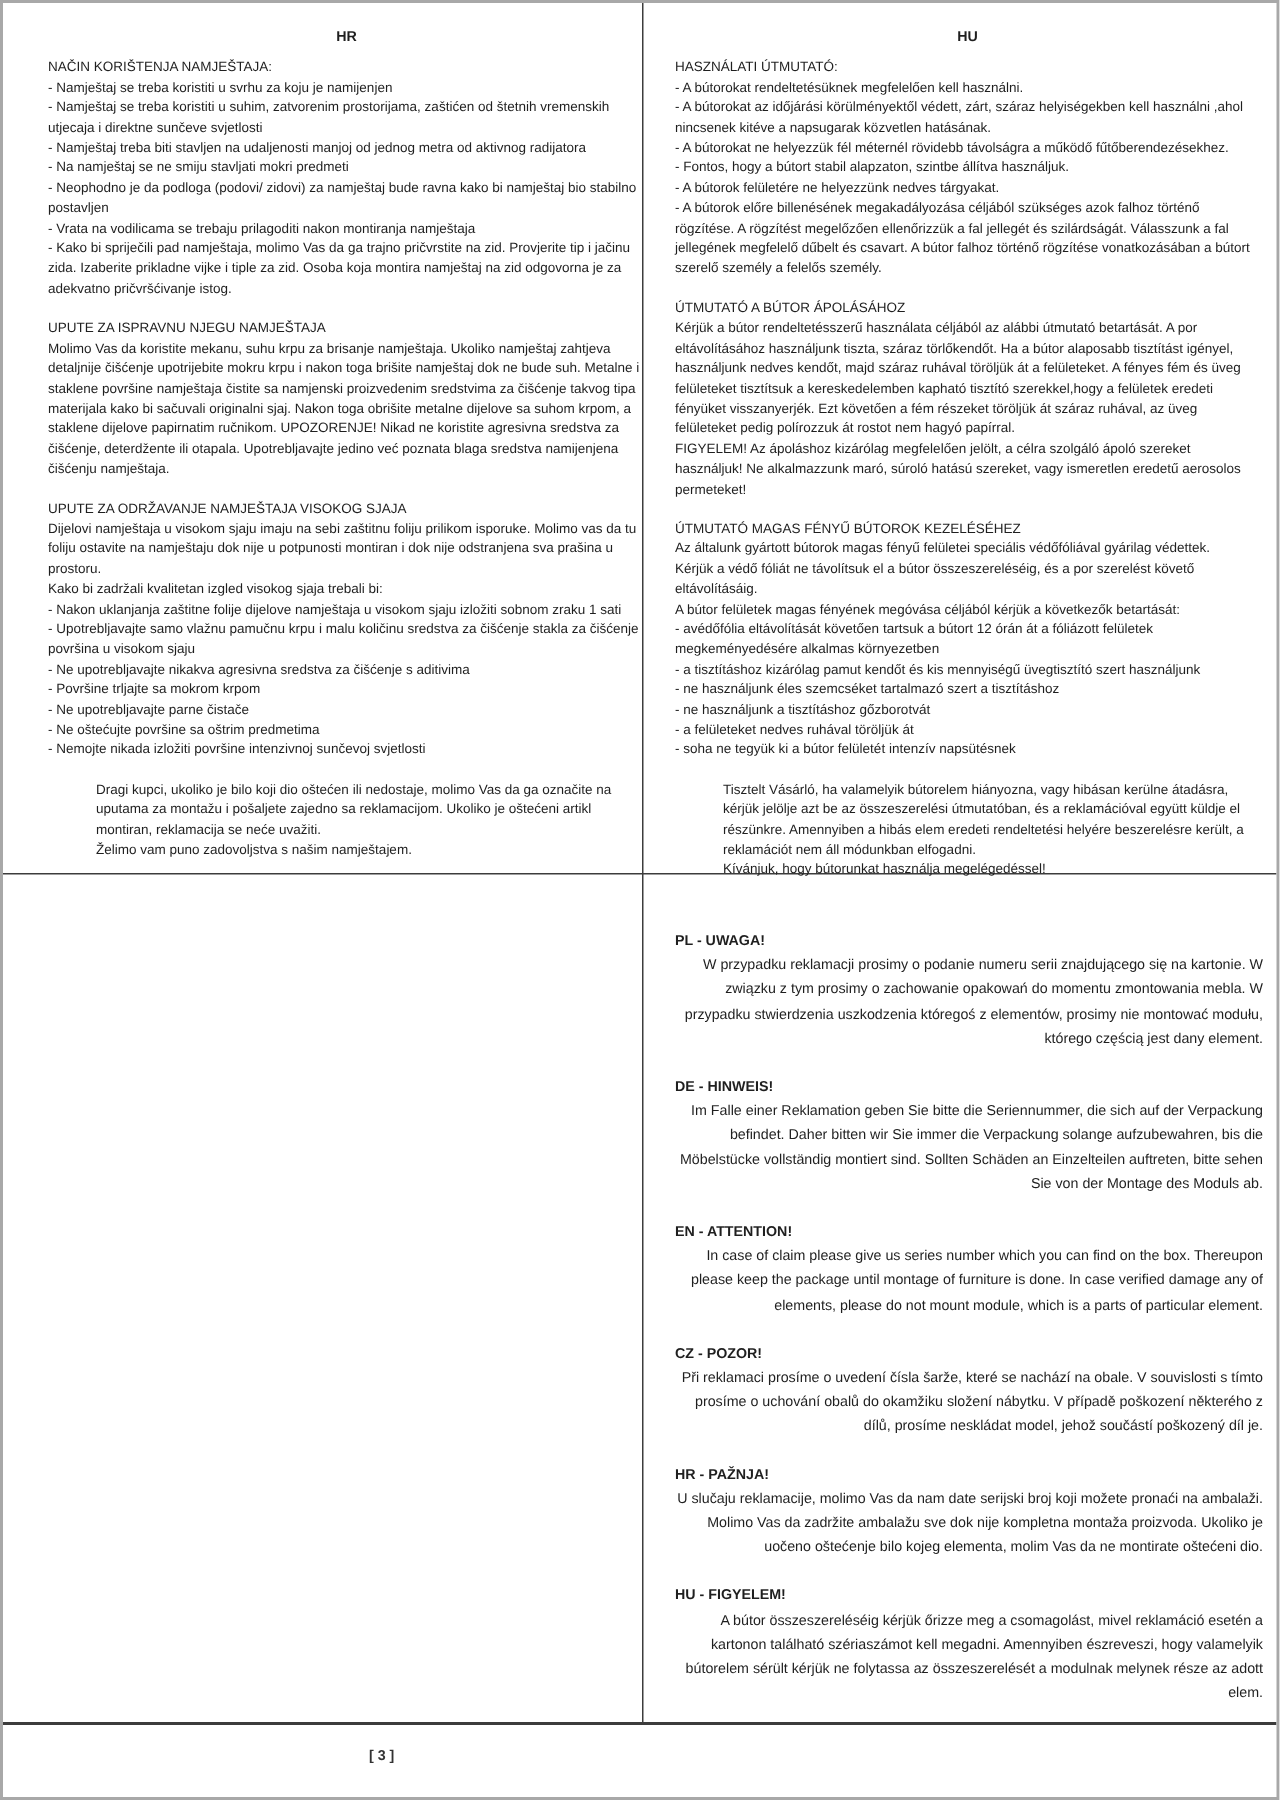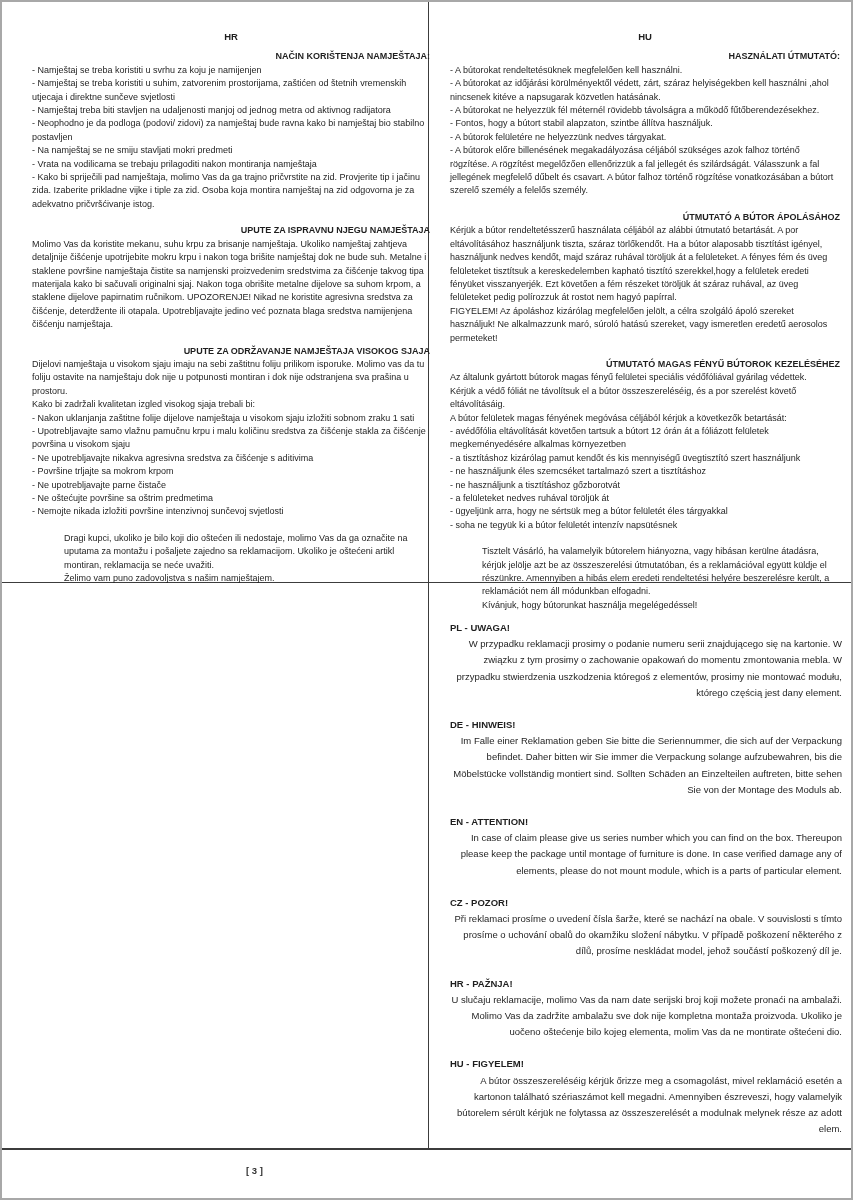--- a/index.html
+++ b/index.html
@@ -5,27 +5,27 @@
   html, body { margin:0; padding:0; background:#e8e8e8; }
   .page {
     position:relative; width:853px; height:1200px; background:#ffffff;
     border:2px solid #a8a8a8; box-sizing:border-box; overflow:hidden;
     font-family:"Liberation Sans", sans-serif; color:#1f1f1f;
   }
   .v-divider { position:absolute; left:426px; top:0; width:1px; height:1147px; background:#3c3c3c; }
   .h-divider-mid { position:absolute; left:0; top:580px; width:100%; height:1px; background:#3c3c3c; }
   .h-divider-bottom { position:absolute; left:0; top:1146px; width:100%; height:2px; background:#3c3c3c; }
 
-  .col { position:absolute; top:28px; font-size:9px; line-height:13.4px; }
+  .col { position:absolute; top:16px; font-size:9px; line-height:13.4px; }
   .col-left  { left:30px;  width:398px; }
   .col-right { left:448px; width:390px; }
   .lang-header { text-align:center; font-weight:bold; font-size:9.5px; margin:0 0 7px 0; }
   .sec { margin:0 0 13px 0; }
   .sec:last-child { margin-bottom:0;margin-left:32px; }
-  .sec-title { font-weight:bold; margin:0;text-align:right; }
+  .sec-title { font-weight:normal; margin:0; }
   .sec p { margin:0; }
 
   .notices { position:absolute; left:448px; top:618px; width:392px; font-size:9.5px; line-height:16.2px; }
   .notice { margin:0 0 16px 0; }
   .notice-title { font-weight:bold; margin:0; }
   .notice-body { margin:0;text-align:right; }
 
   .page-footer { position:absolute; left:244px; top:1153px; font-weight:bold; font-size:9.5px; color:#333; }
 </style>
 </head>
@@ -37,22 +37,22 @@
   <div class="h-divider-bottom"></div>
 
   <div class="col col-left">
     <p class="lang-header">HR</p>
     <div>
         <div class="sec">
           <p class="sec-title">NAČIN KORIŠTENJA NAMJEŠTAJA:</p>
           <p>- Namještaj se treba koristiti u svrhu za koju je namijenjen</p>
           <p>- Namještaj se treba koristiti u suhim, zatvorenim prostorijama, zaštićen od štetnih vremenskih utjecaja i direktne sunčeve svjetlosti</p>
           <p>- Namještaj treba biti stavljen na udaljenosti manjoj od jednog metra od aktivnog radijatora</p>
+          <p>- Na namještaj se ne smiju stavljati mokri predmeti</p>
           <p>- Neophodno je da podloga (podovi/ zidovi) za namještaj bude ravna kako bi namještaj bio stabilno postavljen</p>
-          <p>- Na namještaj se ne smiju stavljati mokri predmeti</p>
           <p>- Vrata na vodilicama se trebaju prilagoditi nakon montiranja namještaja</p>
           <p>- Kako bi spriječili pad namještaja, molimo Vas da ga trajno pričvrstite na zid. Provjerite tip i jačinu zida. Izaberite prikladne vijke i tiple za zid. Osoba koja montira namještaj na zid odgovorna je za adekvatno pričvršćivanje istog.</p>
         </div>
         <div class="sec">
           <p class="sec-title">UPUTE ZA ISPRAVNU NJEGU NAMJEŠTAJA</p>
           <p>Molimo Vas da koristite mekanu, suhu krpu za brisanje namještaja. Ukoliko namještaj zahtjeva detaljnije čišćenje upotrijebite mokru krpu i nakon toga brišite namještaj dok ne bude suh. Metalne i staklene površine namještaja čistite sa namjenski proizvedenim sredstvima za čišćenje takvog tipa materijala kako bi sačuvali originalni sjaj. Nakon toga obrišite metalne dijelove sa suhom krpom, a staklene dijelove papirnatim ručnikom. UPOZORENJE! Nikad ne koristite agresivna sredstva za čišćenje, deterdžente ili otapala. Upotrebljavajte jedino već poznata blaga sredstva namijenjena čišćenju namještaja.</p>
         </div>
         <div class="sec">
           <p class="sec-title">UPUTE ZA ODRŽAVANJE NAMJEŠTAJA VISOKOG SJAJA</p>
           <p>Dijelovi namještaja u visokom sjaju imaju na sebi zaštitnu foliju prilikom isporuke. Molimo vas da tu foliju ostavite na namještaju dok nije u potpunosti montiran i dok nije odstranjena sva prašina u prostoru.</p>
@@ -92,21 +92,20 @@
         <div class="sec">
           <p class="sec-title">ÚTMUTATÓ MAGAS FÉNYŰ BÚTOROK KEZELÉSÉHEZ</p>
           <p>Az általunk gyártott bútorok magas fényű felületei speciális védőfóliával gyárilag védettek.</p>
           <p>Kérjük a védő fóliát ne távolítsuk el a bútor összeszereléséig, és a por szerelést követő eltávolításáig.</p>
           <p>A bútor felületek magas fényének megóvása céljából kérjük a következők betartását:</p>
           <p>- avédőfólia eltávolítását követően tartsuk a bútort 12 órán át a fóliázott felületek megkeményedésére alkalmas környezetben</p>
           <p>- a tisztításhoz kizárólag pamut kendőt és kis mennyiségű üvegtisztító szert használjunk</p>
           <p>- ne használjunk éles szemcséket tartalmazó szert a tisztításhoz</p>
           <p>- ne használjunk a tisztításhoz gőzborotvát</p>
           <p>- a felületeket nedves ruhával töröljük át</p>
-          <p>- ügyeljünk arra, hogy ne sértsük meg a bútor felületét éles tárgyakkal</p>
           <p>- soha ne tegyük ki a bútor felületét intenzív napsütésnek</p>
         </div>
         <div class="sec">
           <p>Tisztelt Vásárló, ha valamelyik bútorelem hiányozna, vagy hibásan kerülne átadásra, kérjük jelölje azt be az összeszerelési útmutatóban, és a reklamációval együtt küldje el részünkre. Amennyiben a hibás elem eredeti rendeltetési helyére beszerelésre került, a reklamációt nem áll módunkban elfogadni.</p>
           <p>Kívánjuk, hogy bútorunkat használja megelégedéssel!</p>
         </div>
       </div>
   </div>
 
   <div class="notices">

